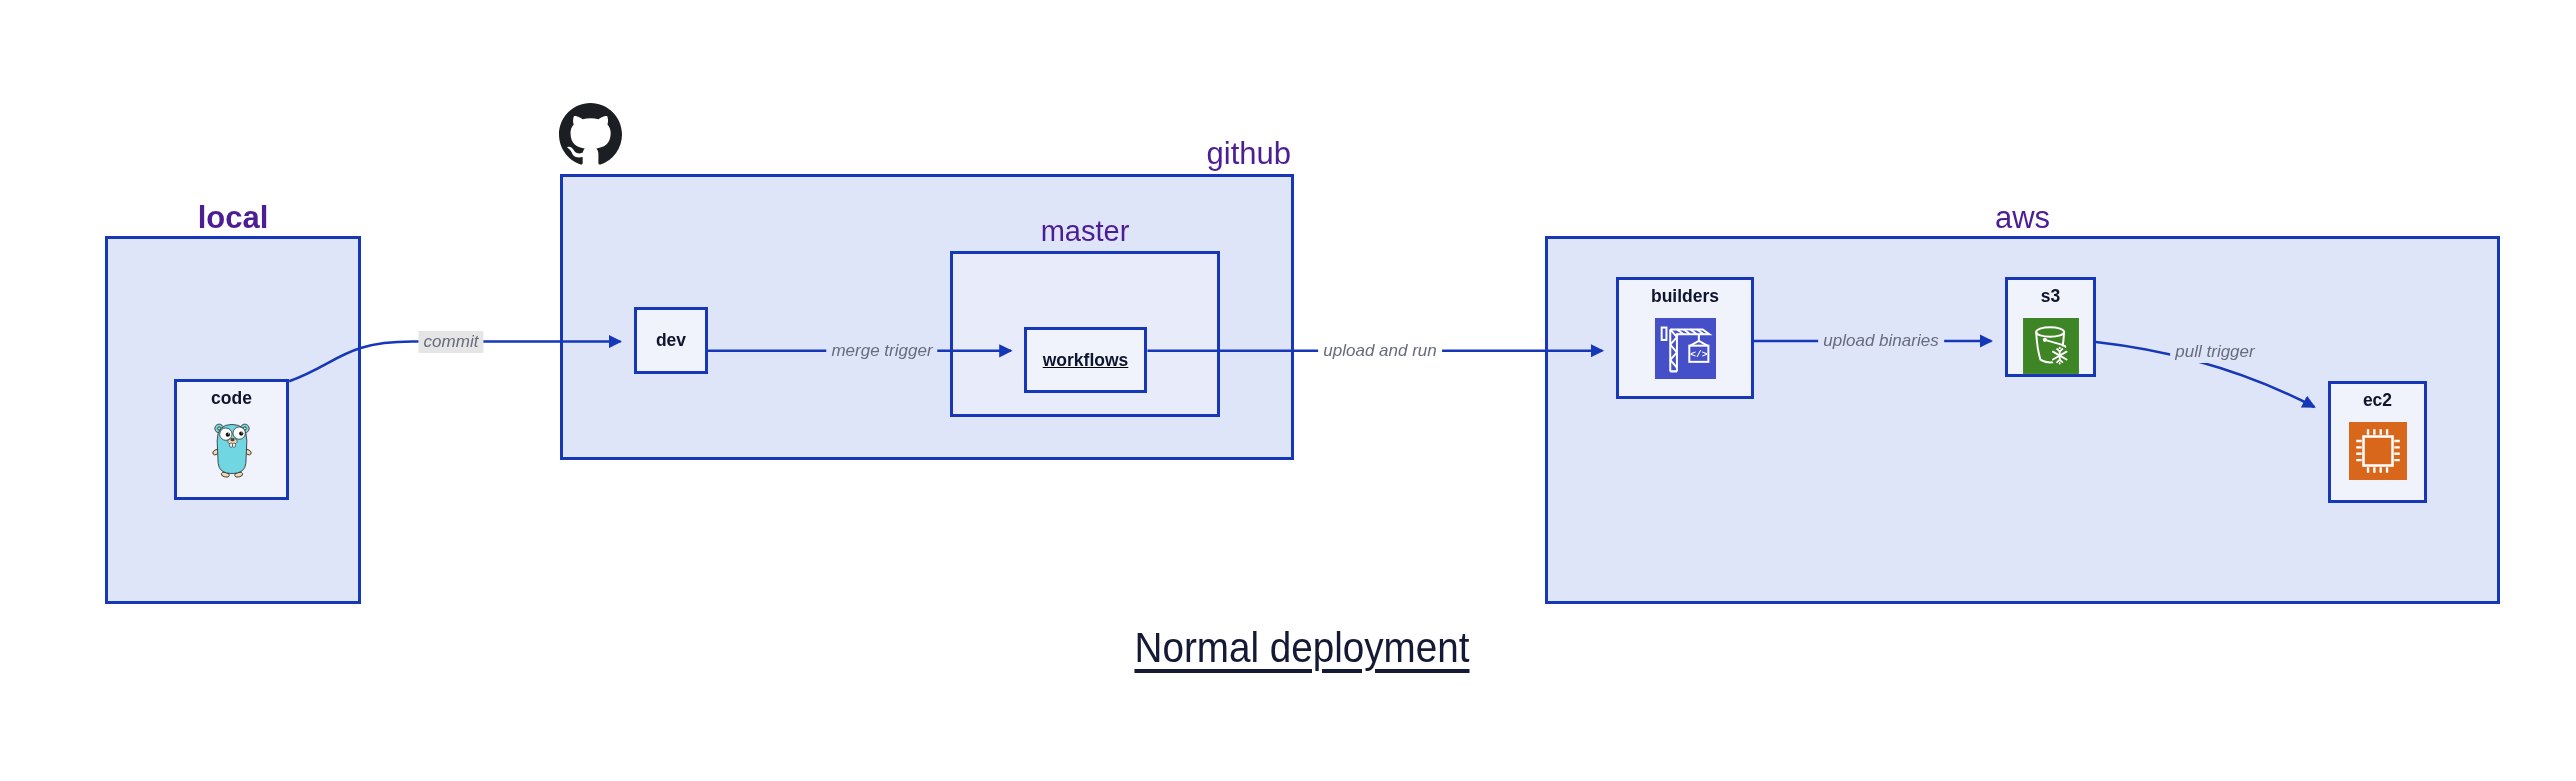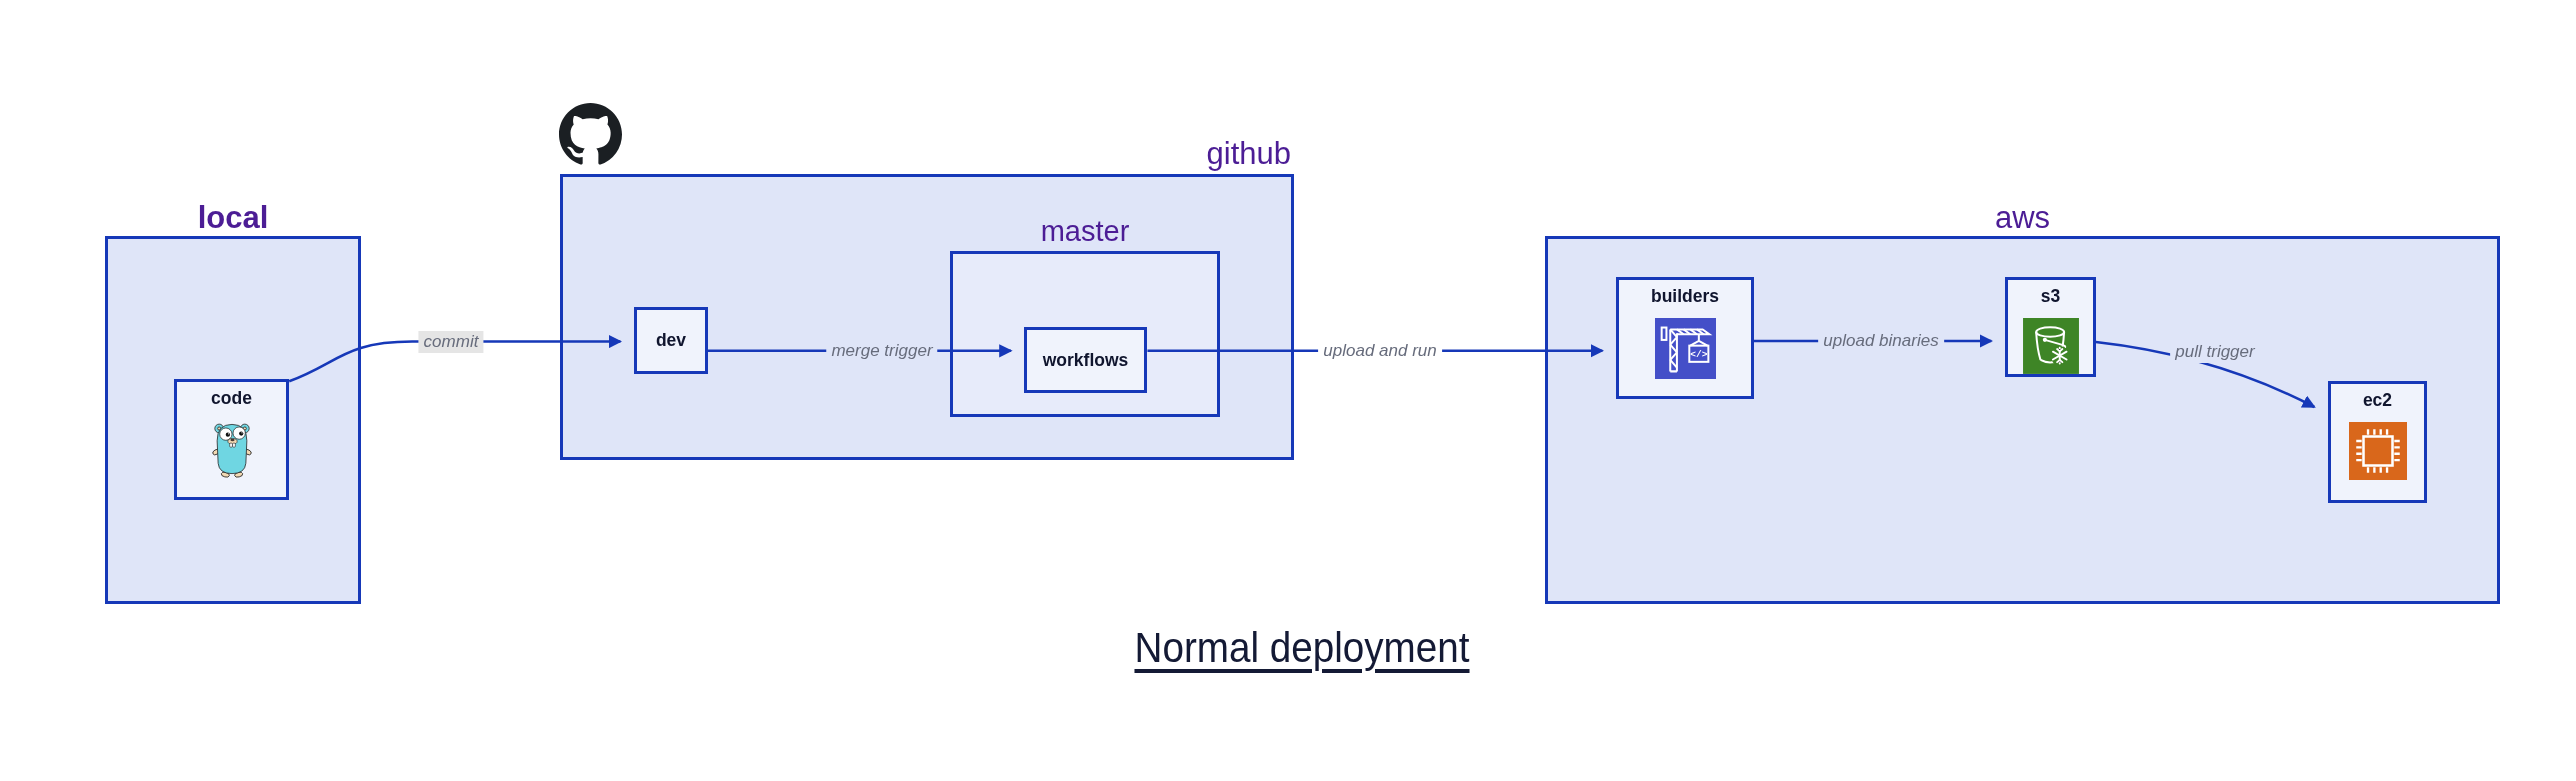--- a/index.html
+++ b/index.html
@@ -12,21 +12,21 @@
           background:#dfe5f8; border:3.1px solid #1638b8; z-index:1; }
   .nbox { position:absolute; box-sizing:border-box;
           background:#f0f3fc; border:3.1px solid #1638b8; z-index:3;
           display:flex; flex-direction:column; align-items:center; }
   #box-local    { left:105px;  top:236px; width:256px;  height:368px; }
   #box-github   { left:560px; top:174px; width:734px; height:286px; }
   #box-master   { left:950px; top:251px; width:270px;  height:166px; background:#e7ebfa; z-index:2; position:absolute; box-sizing:border-box; border:3.1px solid #1638b8; }
   #box-aws      { left:1545px; top:236px; width:955px; height:368px; }
   #box-code      { left:174px;  top:379px; width:115px; height:121px; }
   #box-dev       { left:634px; top:307px; width:74px; height:67px; justify-content:center; }
-  #box-workflows { left:1024px; top:327px; width:123px; height:66px; justify-content:center; }
+  #box-workflows { left:1024px; top:327px; width:123px; height:66px; justify-content:center;text-decoration:underline; }
   #box-builders  { left:1616px; top:277px; width:138px; height:122px; }
   #box-s3        { left:2005px; top:277px; width:91px; height:100px; }
   #box-ec2       { left:2328px; top:381px; width:99px; height:122px; }
   
   .clabel { position:absolute; color:#4c1d95; font-size:31px; line-height:31px; z-index:2; }
   #label-local  { left:105px;  top:202px; width:256px;  text-align:center;font-weight:bold; }
   #label-github { left:1082px; top:138px; width:209px;  text-align:right; }
   #label-master { left:950px; top:216px; width:270px;  text-align:center; font-size:29px; z-index:3; }
   #label-aws    { left:1545px; top:202px; width:955px; text-align:center; }
   .nlabel { color:#10152e; font-weight:bold; font-size:17.5px; line-height:19.6px; margin-top:7.2px; }

